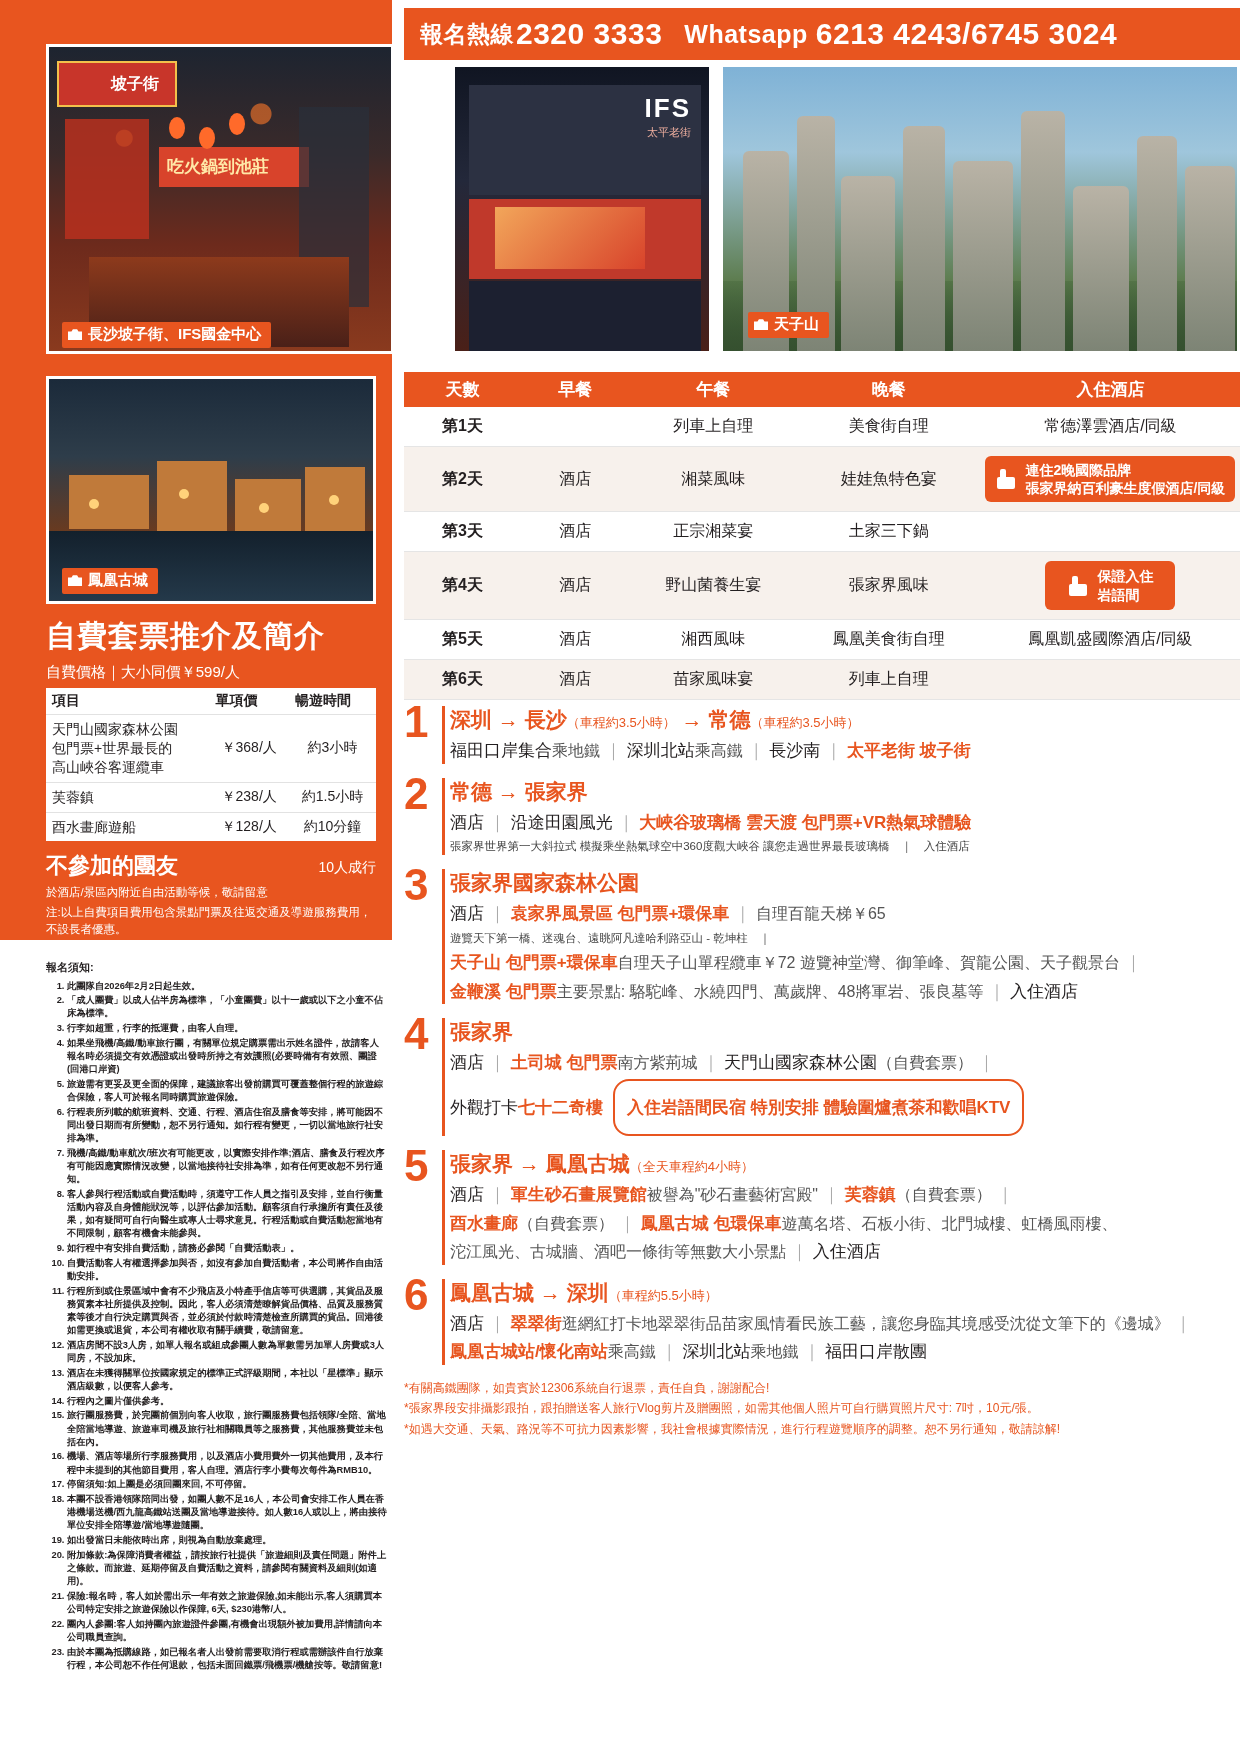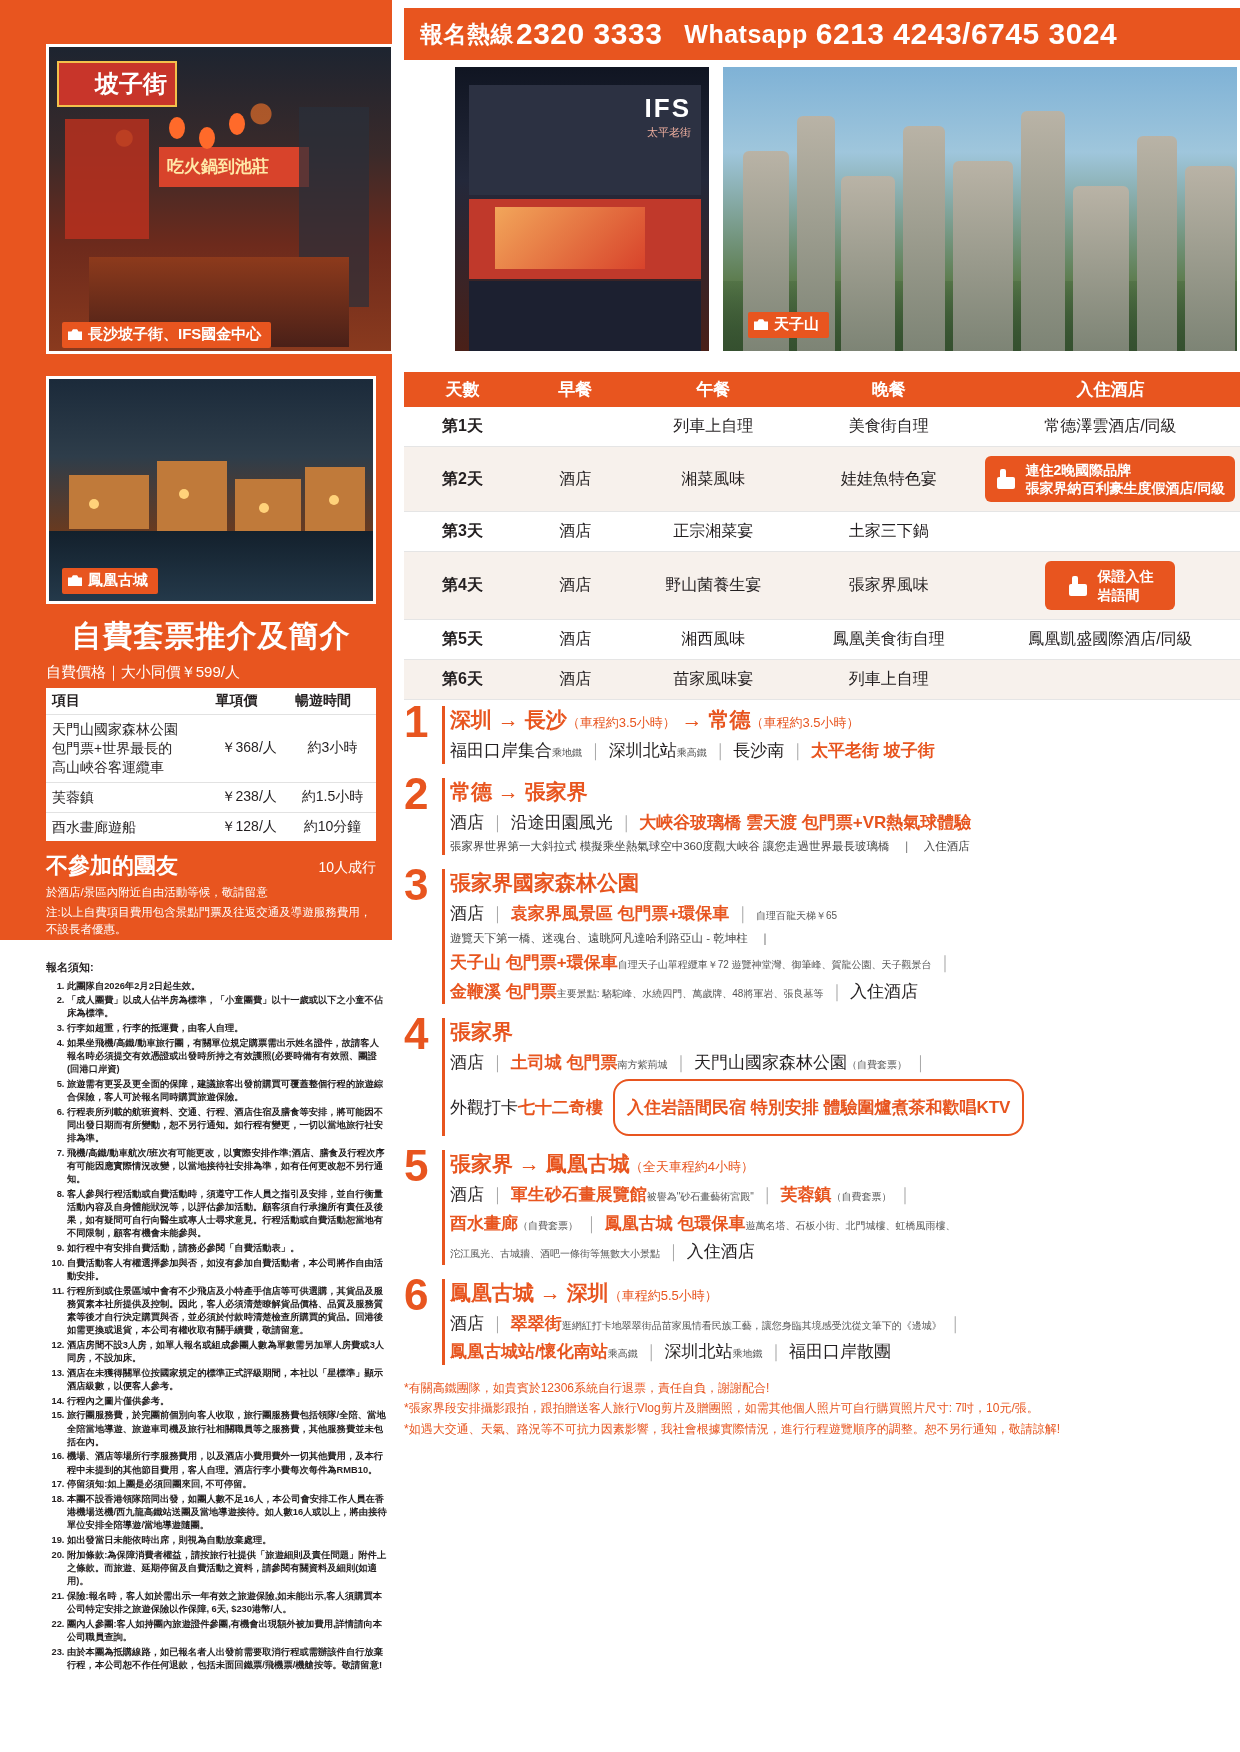--- a/index.html
+++ b/index.html
@@ -40,21 +40,21 @@
   }
 
   
   #p1 { left:46px; top:44px; width:348px; height:310px;
     background:
       radial-gradient(circle at 22% 30%, rgba(255,180,60,.75) 0 8px, transparent 9px),
       radial-gradient(circle at 62% 22%, rgba(255,120,40,.6) 0 10px, transparent 11px),
       linear-gradient(180deg,#1d2430 0%,#3a2a2a 35%,#6d2a1c 65%,#8a3a1e 100%);
   }
   #p1 .b1{position:absolute;left:8px;top:14px;width:120px;height:46px;background:#c8352a;border:2px solid #f2c14b;}
-  #p1 .b1 span{display:block;color:#fff;font-size:24px;font-weight:bold;text-align:left;line-height:42px;padding-left:36px;}
+  #p1 .b1 span{display:block;color:#fff;font-size:16px;font-weight:bold;text-align:center;line-height:42px;padding-left:36px;}
   #p1 .b2{position:absolute;left:16px;top:72px;width:84px;height:120px;background:#b8301f;opacity:.85;}
   #p1 .b3{position:absolute;left:110px;top:100px;width:150px;height:40px;background:#d8432b;}
   #p1 .b3 span{color:#ffe9a8;font-size:17px;font-weight:bold;line-height:40px;padding-left:8px;}
   #p1 .b4{position:absolute;left:250px;top:60px;width:70px;height:200px;background:#2a2f3a;opacity:.7;}
   #p1 .b5{position:absolute;left:40px;top:210px;width:260px;height:90px;background:linear-gradient(180deg,#8d3a1c,#4a2018);}
   #p1 .lantern{position:absolute;width:16px;height:22px;border-radius:50%;background:#ff6a2a;}
 
   
   #p2 { left:452px; top:64px; width:260px; height:290px;
     background:linear-gradient(180deg,#101522 0%,#23283a 40%,#4a2018 100%);
@@ -76,21 +76,21 @@
   
   #p4 { left:46px; top:376px; width:330px; height:228px;
     background:linear-gradient(180deg,#1b2a3a 0%,#2e3d4a 35%,#6b3a1e 70%,#8a4a22 100%);
   }
   #p4 .w{position:absolute;left:0;bottom:0;width:100%;height:70px;background:linear-gradient(180deg,#13202c,#24394a);}
   #p4 .h{position:absolute;background:#c07a3a;}
   #p4 .lt{position:absolute;width:10px;height:10px;border-radius:50%;background:#ffd27a;}
 
   
   .selfpay { position:absolute; left:46px; top:616px; width:330px; color:#fff; }
-  .selfpay h2 { margin:0; font-size:30px; font-weight:bold; letter-spacing:1px;text-align:center; }
+  .selfpay h2 { margin:0; font-size:30px; font-weight:bold; letter-spacing:1px; }
   .sp-price { font-size:15px; margin-top:6px; }
   table.sp { width:100%; border-collapse:collapse; margin-top:6px; font-size:14px; }
   table.sp th { background:#fff; color:#231f20; font-weight:bold; padding:4px 6px; text-align:left; font-size:14px;}
   table.sp td { background:#fff; color:#231f20; padding:5px 6px; vertical-align:middle; border-top:1px solid #e2e2e2;}
   table.sp td.c { text-align:center; }
   .nojoin { margin-top:10px; }
   .nojoin h3 { margin:0; font-size:22px; font-weight:bold; display:inline-block;}
   .nojoin .ten { float:right; font-size:14px; padding-top:8px;}
   .nojoin p { margin:3px 0 0 0; font-size:11.5px; line-height:1.45; }
 
@@ -125,21 +125,21 @@
   .daynum {
     position:absolute; left:0; top:-6px; font-size:44px; font-weight:bold;
     color:#e8551f; line-height:1;
   }
   .rule { position:absolute; left:38px; top:0px; width:3px; height:100%; background:#e8551f; }
   .dayttl { font-size:21px; font-weight:bold; color:#e8551f; margin-bottom:4px; }
   .dayttl .sm { font-size:13px; font-weight:normal; }
   .line { font-size:17px; margin:3px 0; line-height:1.5; }
   .line .or { color:#e8551f; font-weight:bold; }
   .line .bk { color:#231f20; }
-  .line .sm { font-size:10px; color:#555;margin-top:7px; }
+  .line .sm { font-size:16px; color:#555;margin-top:7px; }
   .line .sep { color:#aaa; margin:0 5px; }
   .sub-sm { font-size:11.5px; color:#444; margin:2px 0; line-height:1.5;}
   .pillbox {
     display:inline-block; border:2px solid #e8551f; border-radius:16px;
     padding:14px 12px; color:#e8551f; font-weight:bold; font-size:17px;
   }
   .footnote { font-size:12px; color:#e8551f; line-height:1.55; margin-top:2px;}
   .arrow { font-weight:bold; }
 </style>
 </head>

